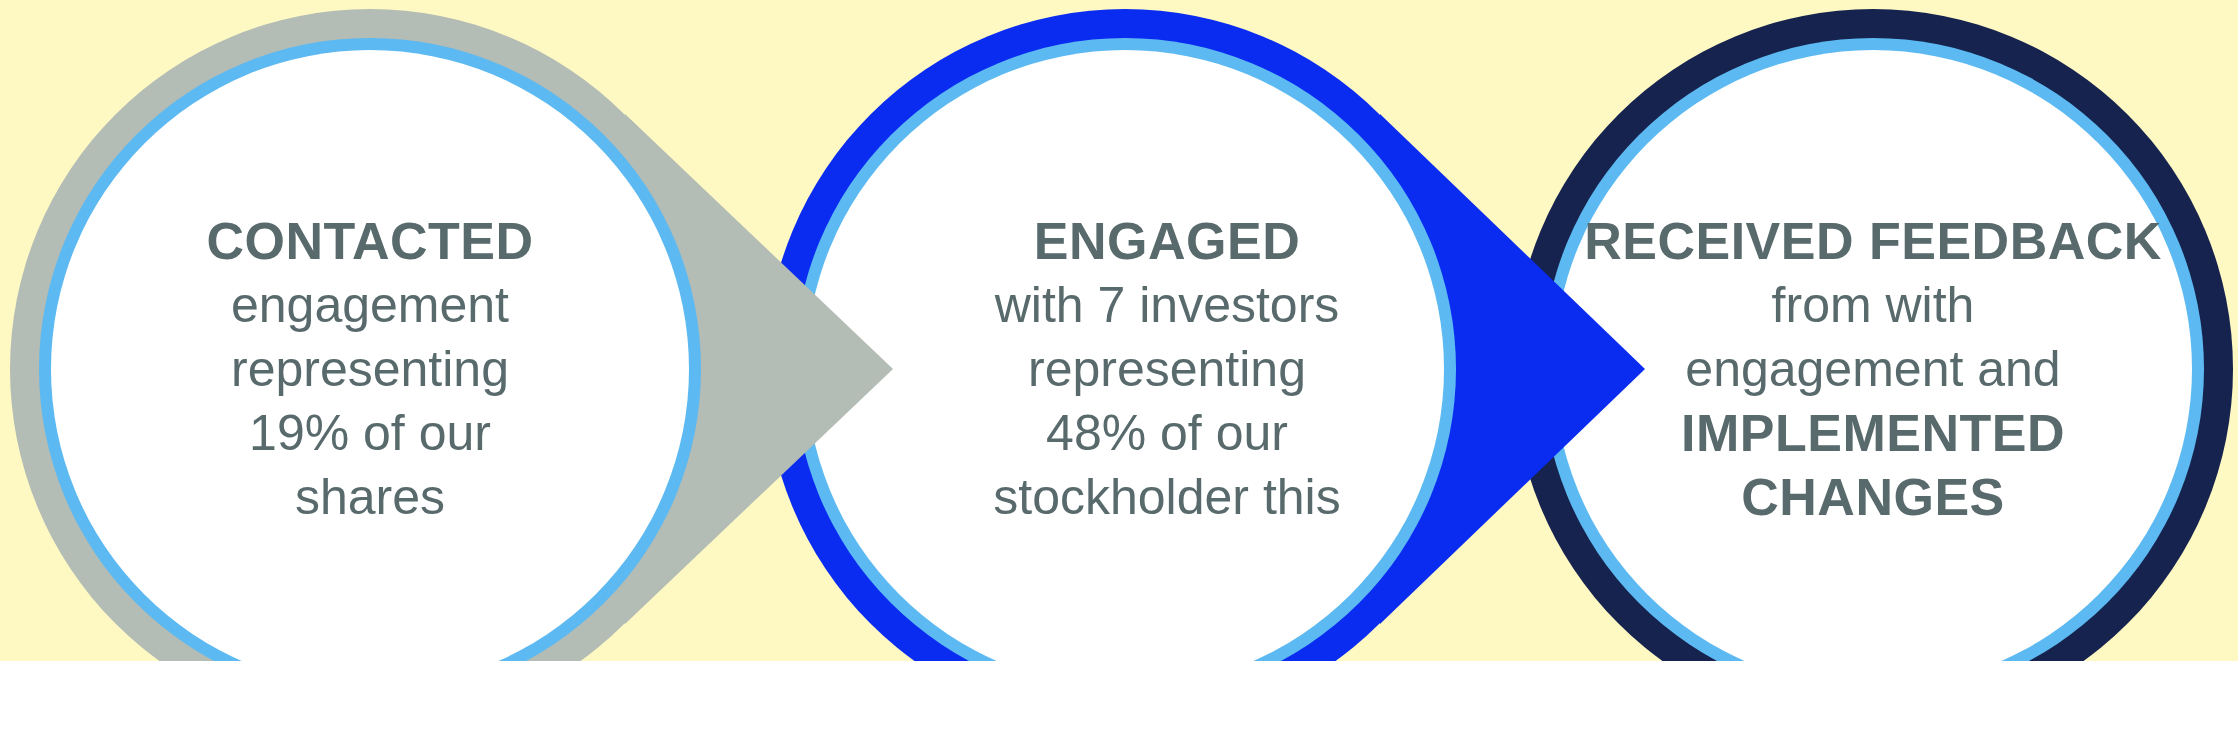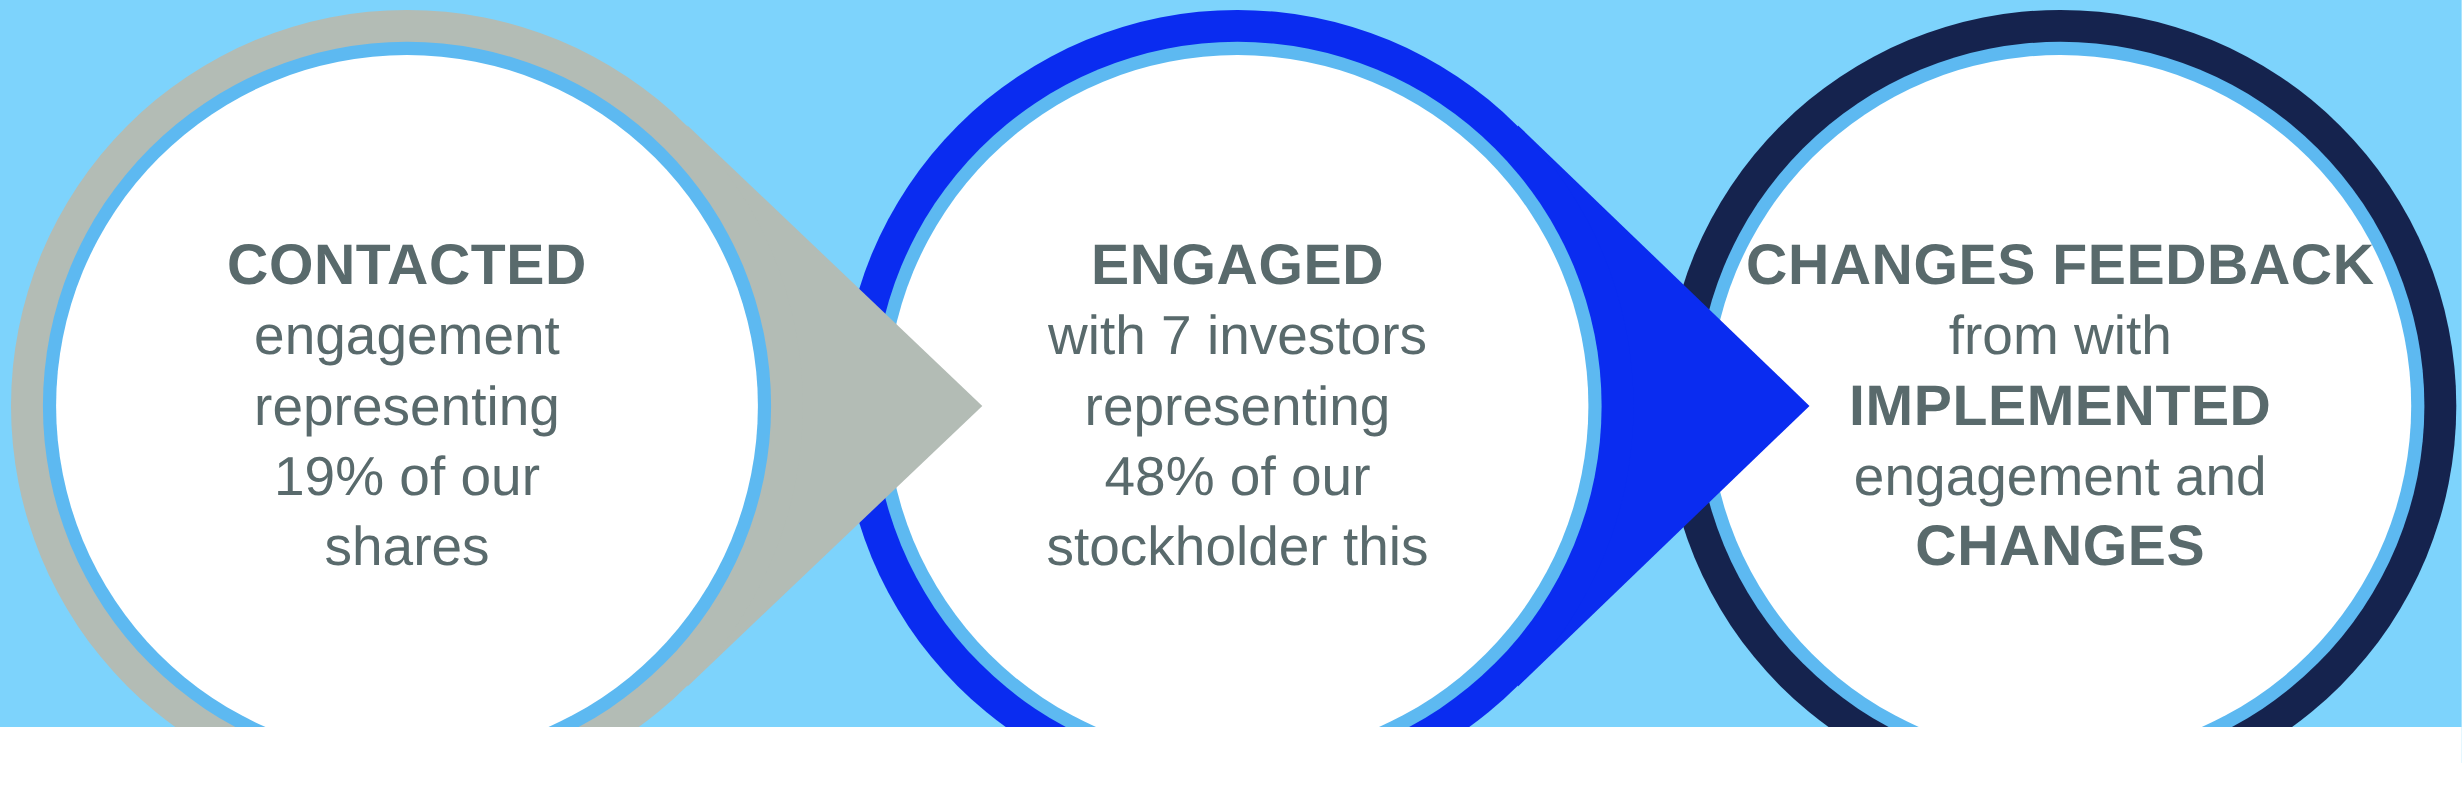--- a/index.html
+++ b/index.html
@@ -5,21 +5,21 @@
   html, body {
     margin: 0;
     padding: 0;
     background: #ffffff;
   }
   #stage {
     position: relative;
     width: 2238px;
     height: 661px;
     overflow: hidden;
-    background: #7dd3fc;
+    background: #fef9c3;
     font-family: "Liberation Sans", "DejaVu Sans", sans-serif;
   }
   #shapes {
     position: absolute;
     left: 0;
     top: 0;
     display: block;
   }
   .step-text {
     position: absolute;
@@ -33,21 +33,21 @@
   }
   .step-text .ln {
     white-space: nowrap;
   }
   .step-text .ln.bold {
     font-weight: 700;
     font-size: 52px;
     letter-spacing: 0.5px;
   }
   #text-1 { left: 50px; }
-  #text-2 { left: 805px; }
+  #text-2 { left: 847px; }
   #text-3 { left: 1553px; }
 </style>
 </head>
 <body>
 
 <div id="stage">
 
   <svg id="shapes" width="2238" height="738" viewBox="0 0 2238 738">
 
     <circle cx="1873" cy="369" r="360" fill="#15234e"></circle>
@@ -77,20 +77,20 @@
 
   <div id="text-2" class="step-text" style="color: rgb(89, 106, 108);">
     <div class="ln bold">ENGAGED</div>
     <div class="ln">with 7 investors</div>
     <div class="ln">representing</div>
     <div class="ln">48% of our</div>
     <div class="ln">stockholder this</div>
   </div>
 
   <div id="text-3" class="step-text" style="color: rgb(89, 106, 108);">
-    <div class="ln bold">CHANGES FEEDBACK</div>
+    <div class="ln bold">RECEIVED FEEDBACK</div>
     <div class="ln">from with</div>
+    <div class="ln">engagement and</div>
     <div class="ln bold">IMPLEMENTED</div>
-    <div class="ln">engagement and</div>
     <div class="ln bold">CHANGES</div>
   </div>
 
 </div>
 
 </body></html>

